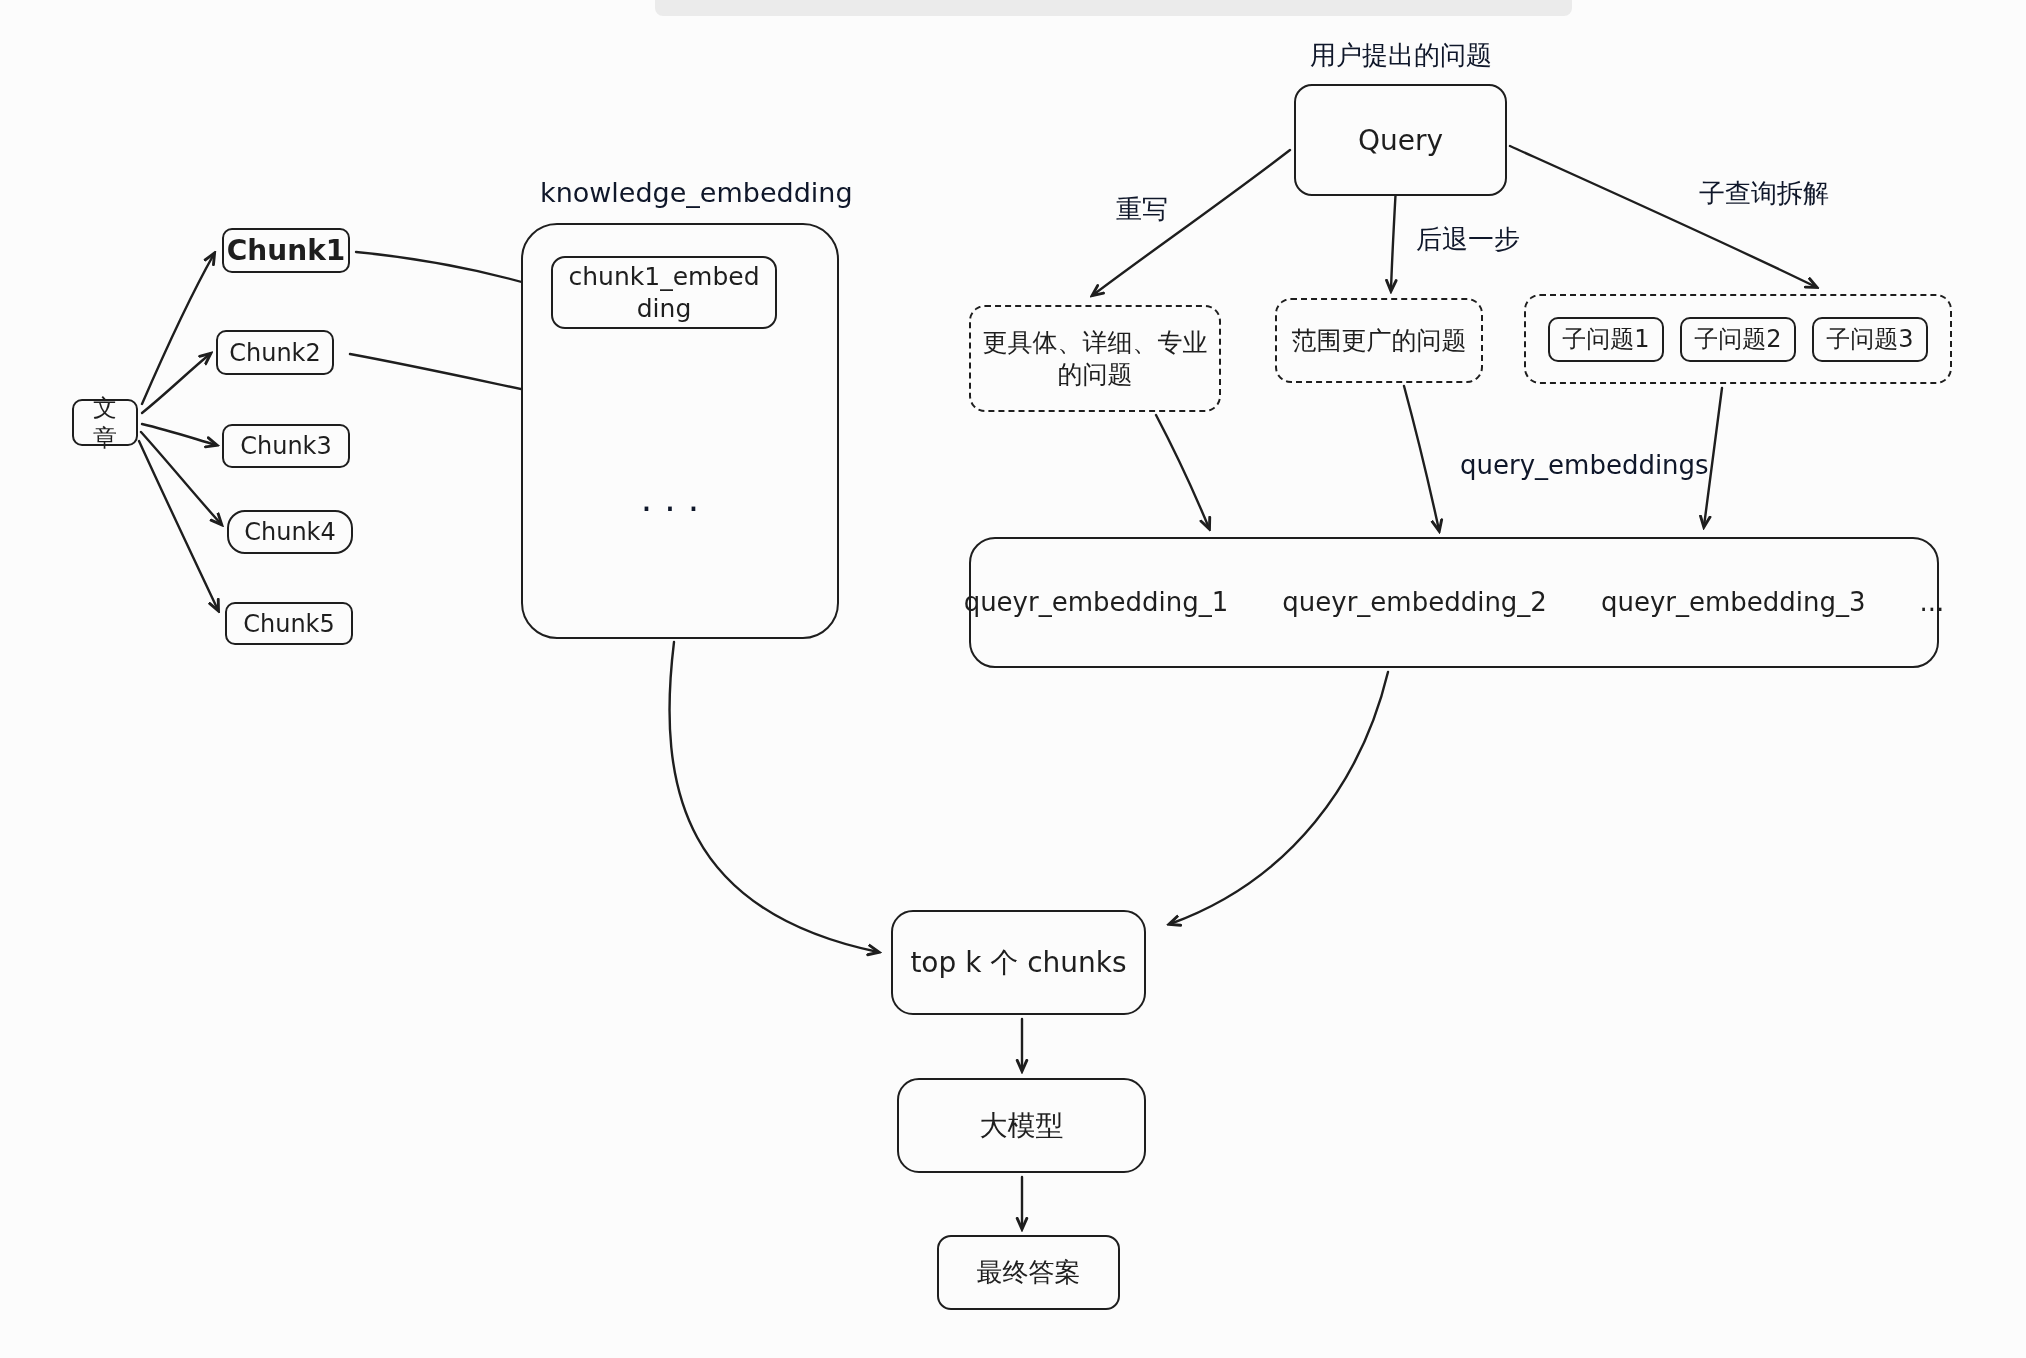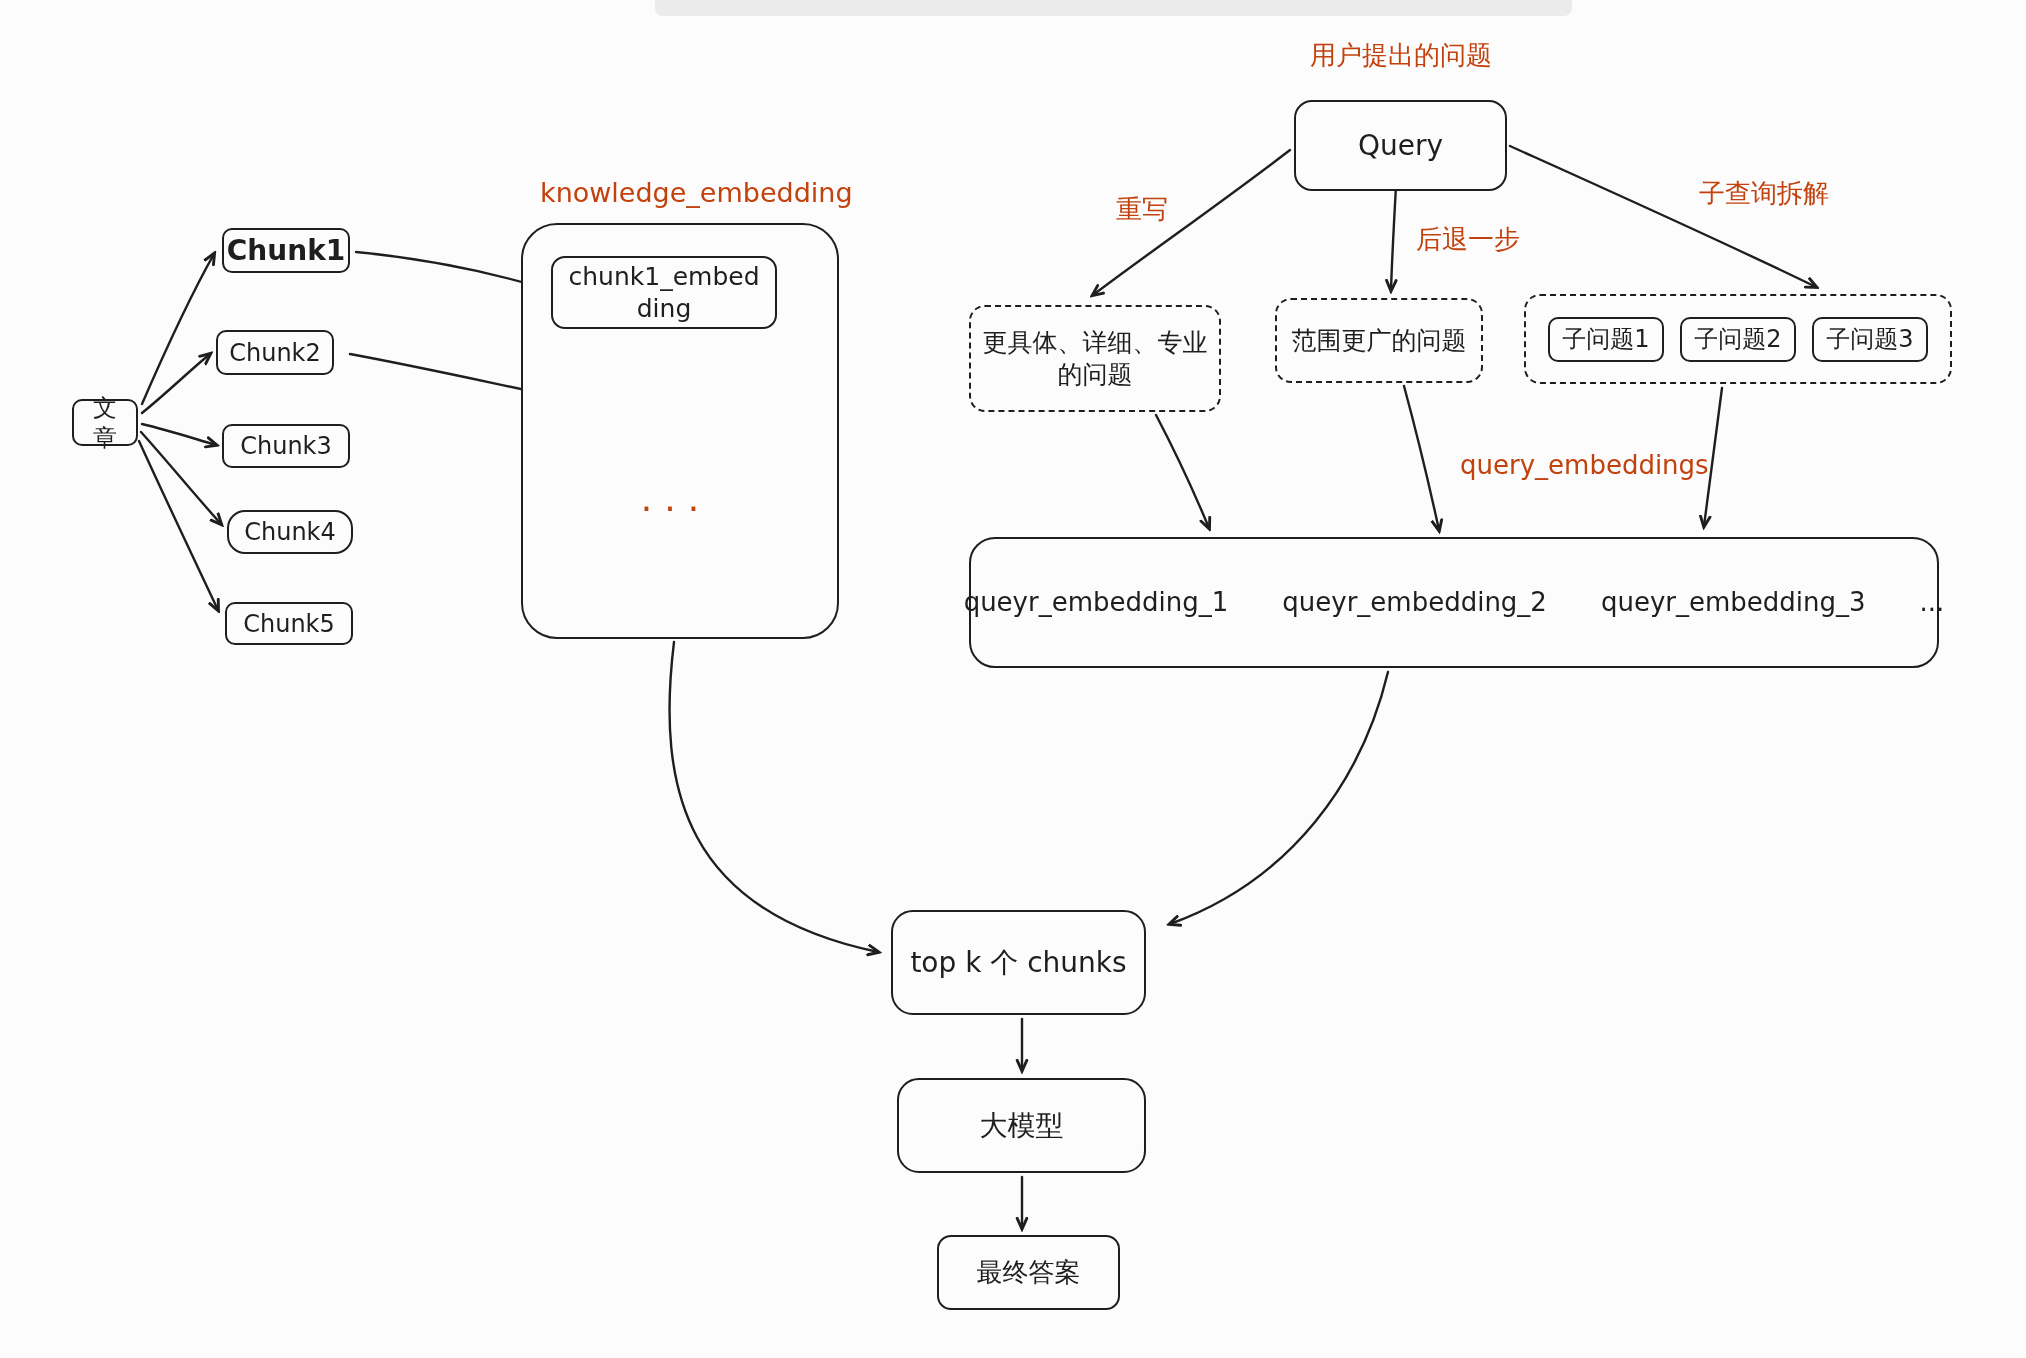--- a/index.html
+++ b/index.html
@@ -25,21 +25,21 @@
     font-size: 25px;
     line-height: 1.25;
     padding: 4px 10px;
     color: #1e1e1e;
   }
   .dashed { border-style: dashed; }
   .label {
     position: absolute;
     font-size: 26px;
     text-align: center;
-    color: #c2410c;
+    color: #0f172a;
     white-space: nowrap;
   }
 
   
   .top-bar { position: absolute; left: 655px; top: 0; width: 917px; height: 16px;
              background: #ebebeb; border-radius: 0 0 8px 8px; }
 
   
   .article      { left: 72px;  top: 399px; width: 66px;  height: 47px; font-size: 24px; border-radius: 10px; }
   .chunk1       { left: 222px; top: 228px; width: 128px; height: 45px; font-size: 28px; border-radius: 10px; font-weight: bold; }
@@ -48,21 +48,21 @@
   .chunk4       { left: 227px; top: 510px; width: 126px; height: 44px; font-size: 24px; border-radius: 18px; }
   .chunk5       { left: 225px; top: 602px; width: 128px; height: 43px; font-size: 24px; border-radius: 10px; }
   .knowledge-label { left: 540px; top: 177px; width: 280px; font-size: 27px; }
   .knowledge-box   { left: 521px; top: 223px; width: 318px; height: 416px; border-radius: 36px; }
   .emb1         { left: 551px; top: 256px; width: 226px; height: 73px; border-radius: 14px; word-break: break-all; }
   .emb2         { left: 548px; top: 358px; width: 246px; height: 66px; border-radius: 14px; }
   .dots         { left: 606px; top: 478px; width: 140px; font-size: 36px; letter-spacing: 12px; text-align: center; }
 
   
   .user-q-label   { left: 1286px; top: 38px;  width: 230px; }
-  .query-box      { left: 1294px; top: 100px;  width: 213px; height: 91px; font-size: 28px; border-radius: 18px; }
+  .query-box      { left: 1294px; top: 84px;  width: 213px; height: 112px; font-size: 28px; border-radius: 18px; }
   .rewrite-label  { left: 1100px; top: 192px; width: 84px; }
   .stepback-label { left: 1408px; top: 222px; width: 120px; }
   .subquery-label { left: 1686px; top: 176px; width: 156px; }
   .specific-box   { left: 969px;  top: 305px; width: 252px; height: 107px; border-radius: 16px; }
   .broader-box    { left: 1275px; top: 298px; width: 208px; height: 85px;  border-radius: 16px; }
   .subq-box       { left: 1524px; top: 294px; width: 428px; height: 90px;  border-radius: 16px; gap: 16px; }
   .subq-item      { position: static; width: 116px; height: 45px; font-size: 24px; border-radius: 10px; flex: none; }
   .qe-label       { left: 1460px; top: 450px; width: 236px; }
   .qembed-box     { left: 969px;  top: 537px; width: 970px; height: 131px; border-radius: 26px; gap: 54px; font-size: 26px; }
   .qembed-box span { white-space: nowrap; }

